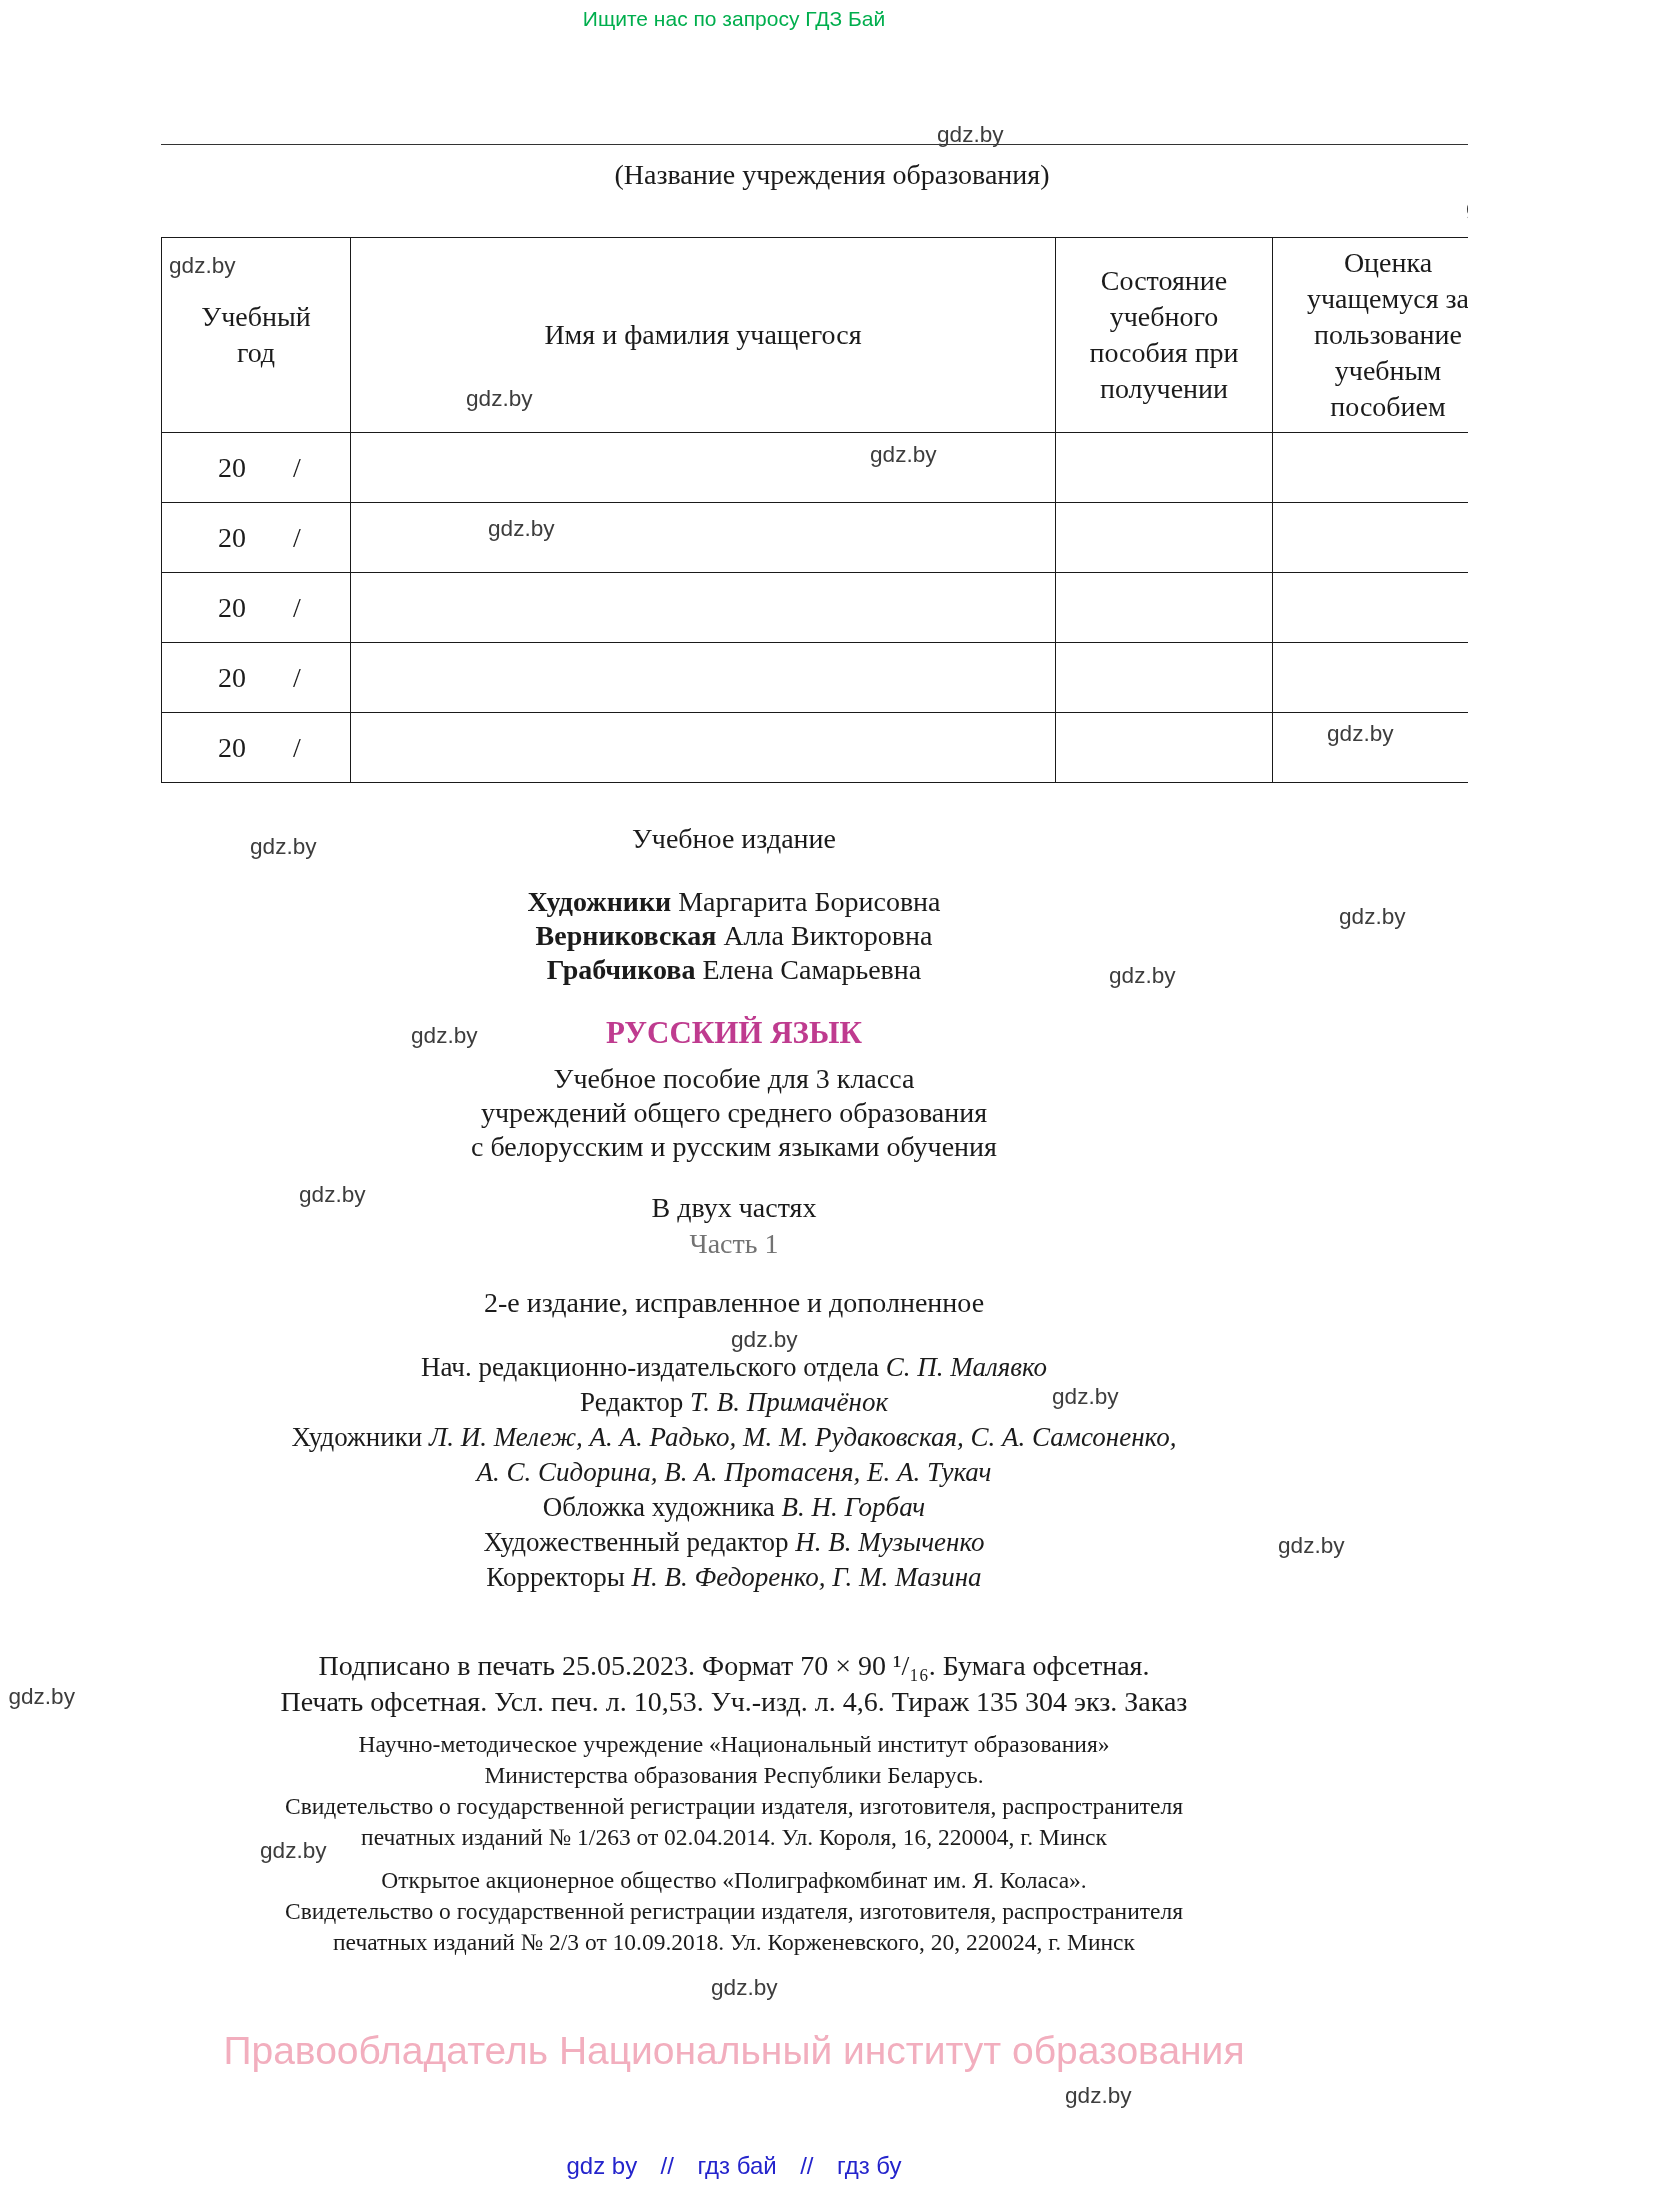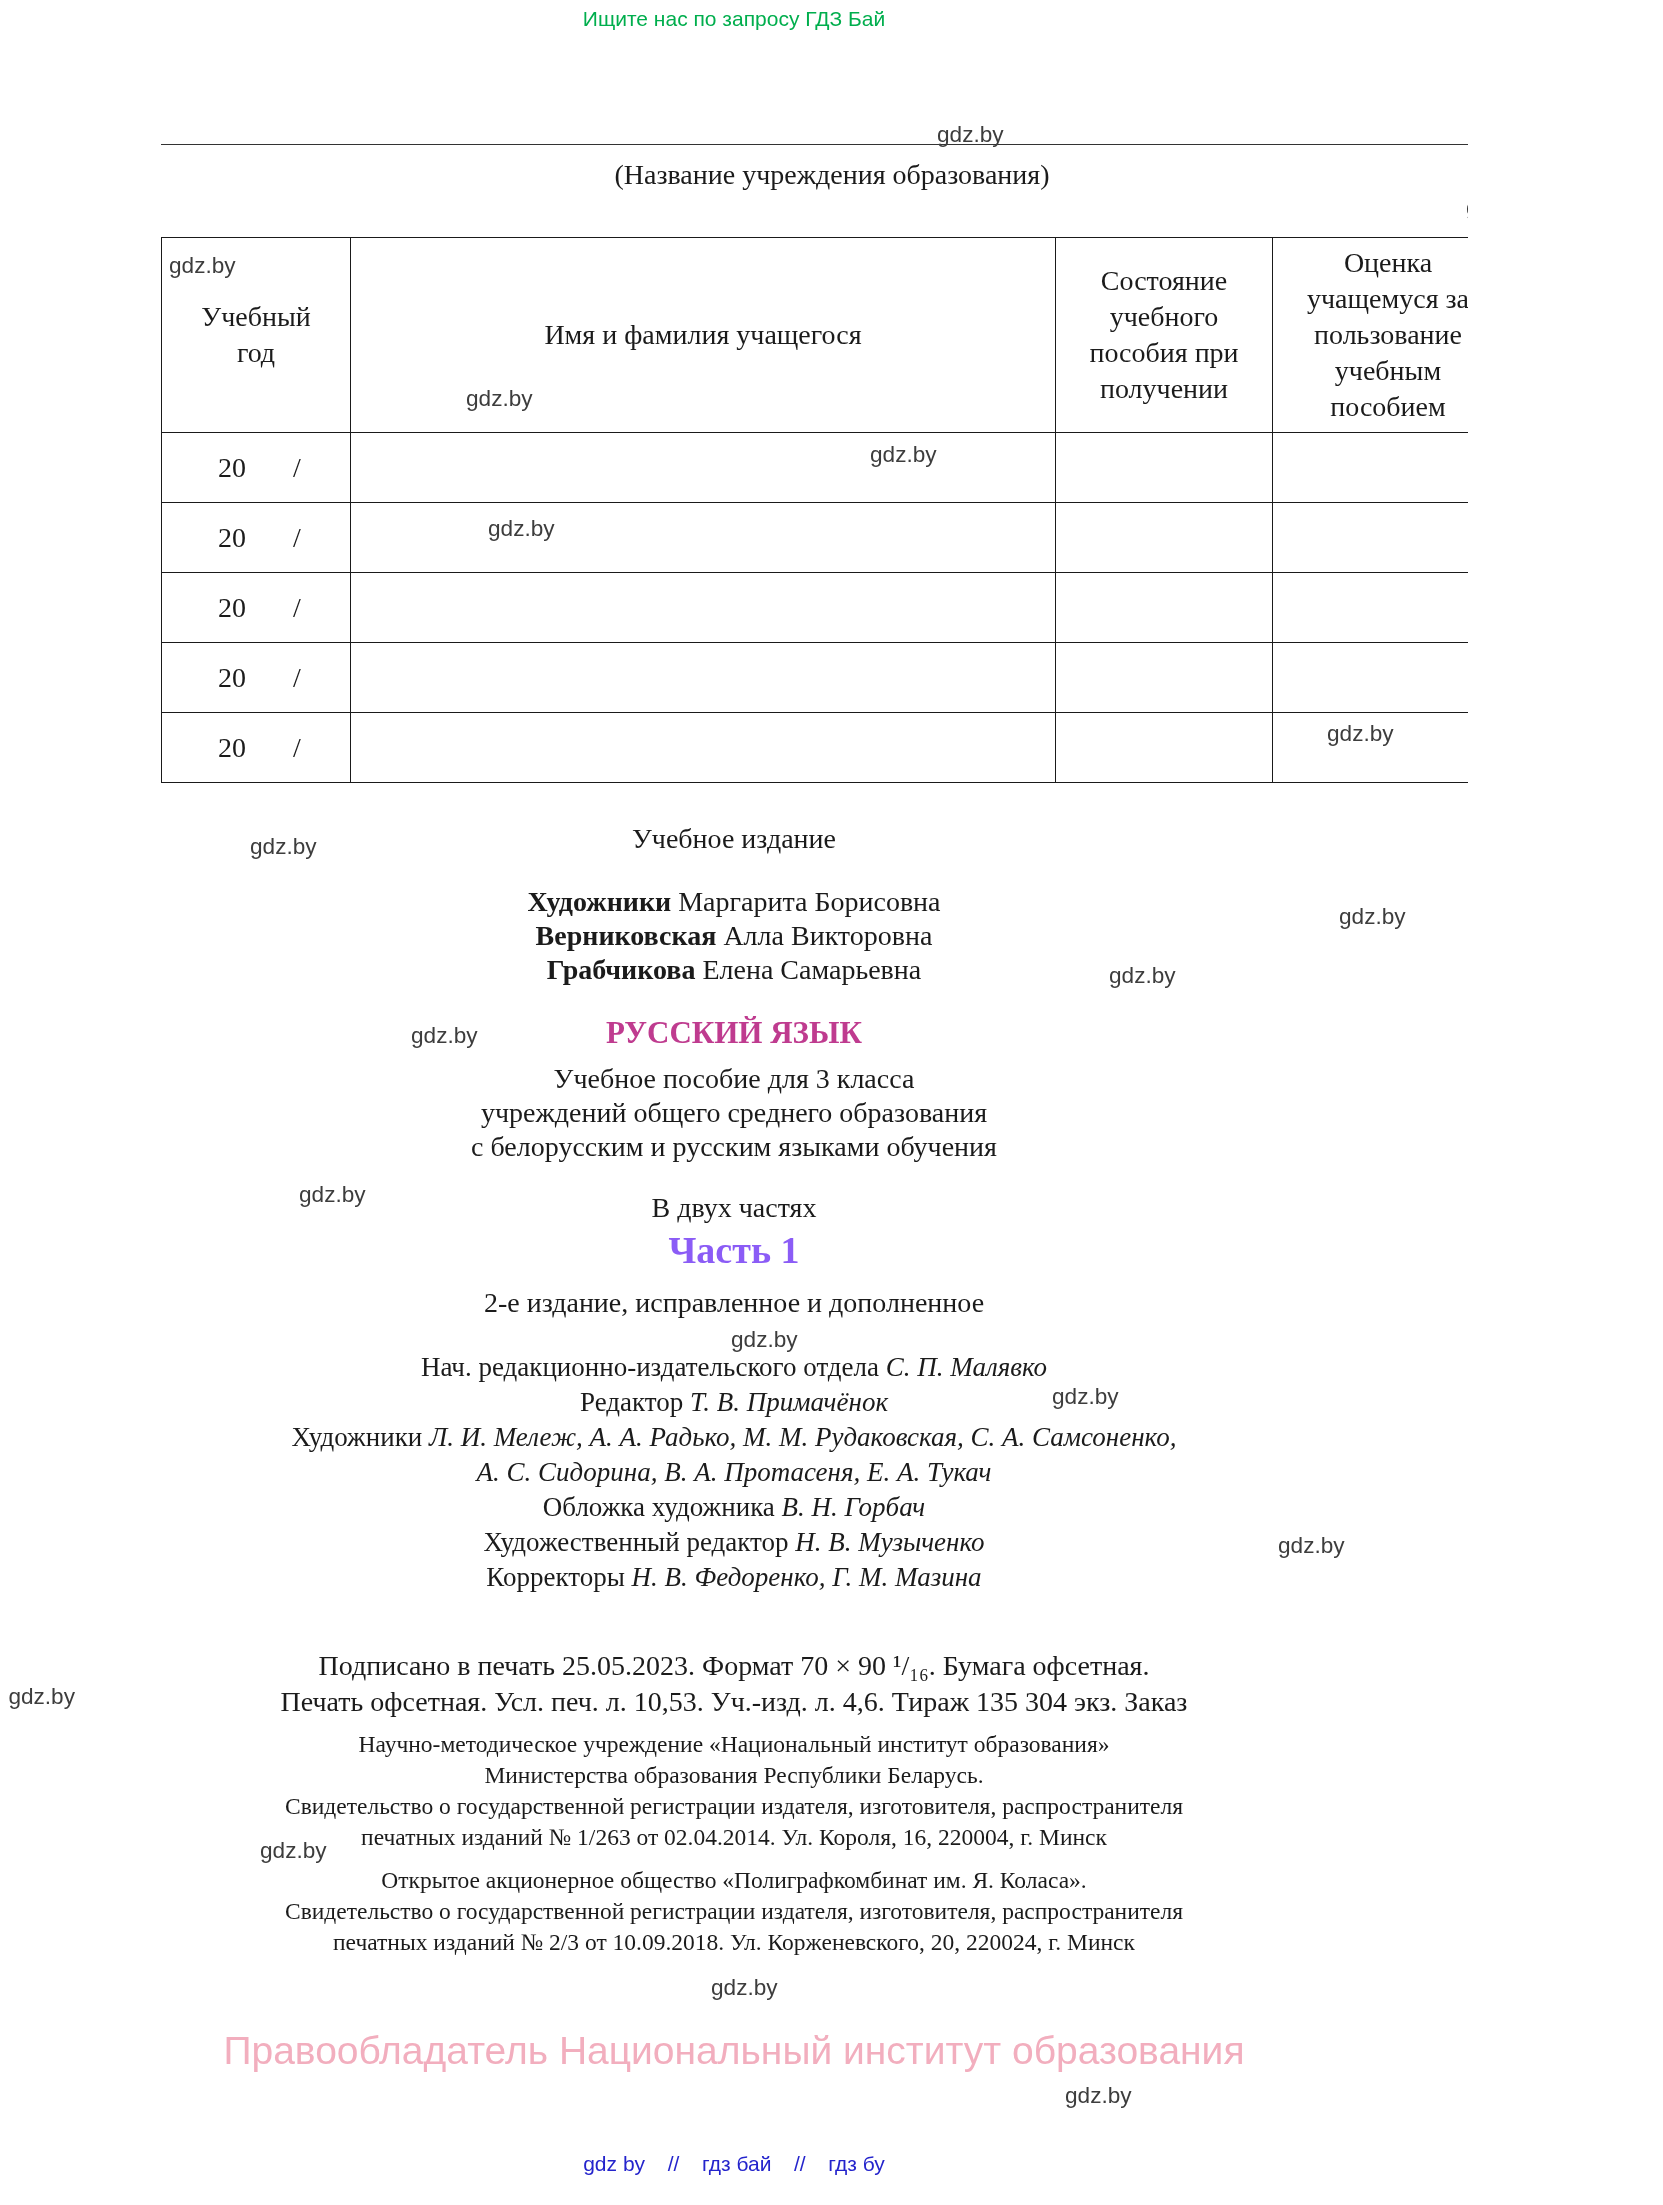--- a/index.html
+++ b/index.html
@@ -58,36 +58,36 @@
   .slash { margin-left:47px; }
   .cline {
     position:absolute; left:0; width:100%;
     text-align:center;
   }
   .main-size { font-size:28px; }
   .authors-block { line-height:34px; font-size:28px; }
   .author-surname { font-weight:bold; }
   .book-title { font-size:31px; font-weight:bold; color:#bf3b8f; }
   .subtitle-block { line-height:34px; font-size:28px; }
-  .part-label { font-size:38px; font-weight:bold; color:#8b5cf6; }
+  .part-label { font-size:28px; font-weight:normal; color:#737373; }
   .staff-block { line-height:35px; font-size:27px;text-align:center; }
   .staff-names { font-style:italic; }
   .print-block { line-height:36px; font-size:28px; }
   .small-block { line-height:31px; font-size:23.5px; }
   .rights-line {
     position:absolute; left:0; top:2029px; width:100%;
     text-align:center;
     font-family:"Liberation Sans", sans-serif;
     font-size:39px; color:#f2aebe;
   }
   .bottom-links {
     position:absolute; left:0; top:2152px; width:100%;
     text-align:center;
     font-family:"Liberation Sans", sans-serif;
-    font-size:21px; color:#2424cc;
+    font-size:24px; color:#2424cc;
   }
   .bottom-links span { margin:0 8.4px; }
   .bottom-links .link { cursor:pointer; }
 </style>
 </head>
 <body>
 
 <div class="page">
 
   <div class="banner">Ищите нас по запросу ГДЗ Бай</div>

